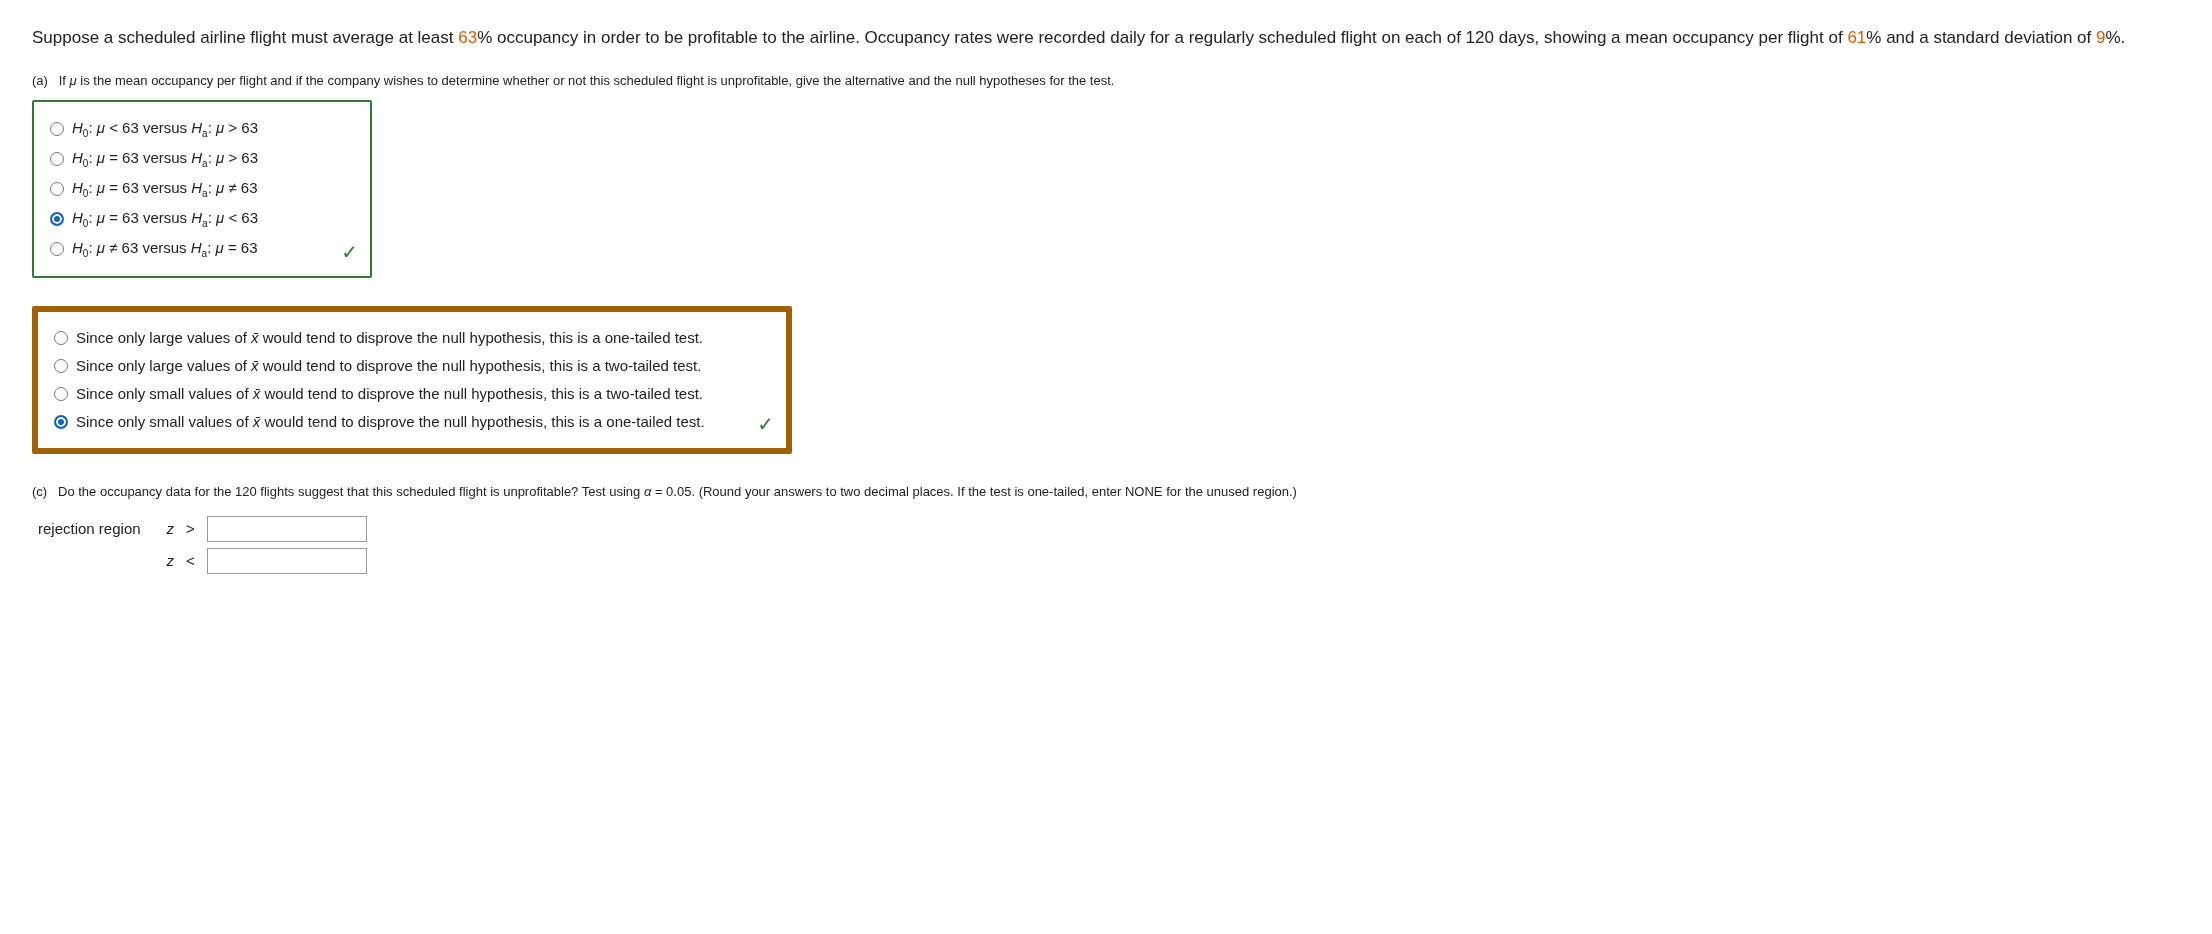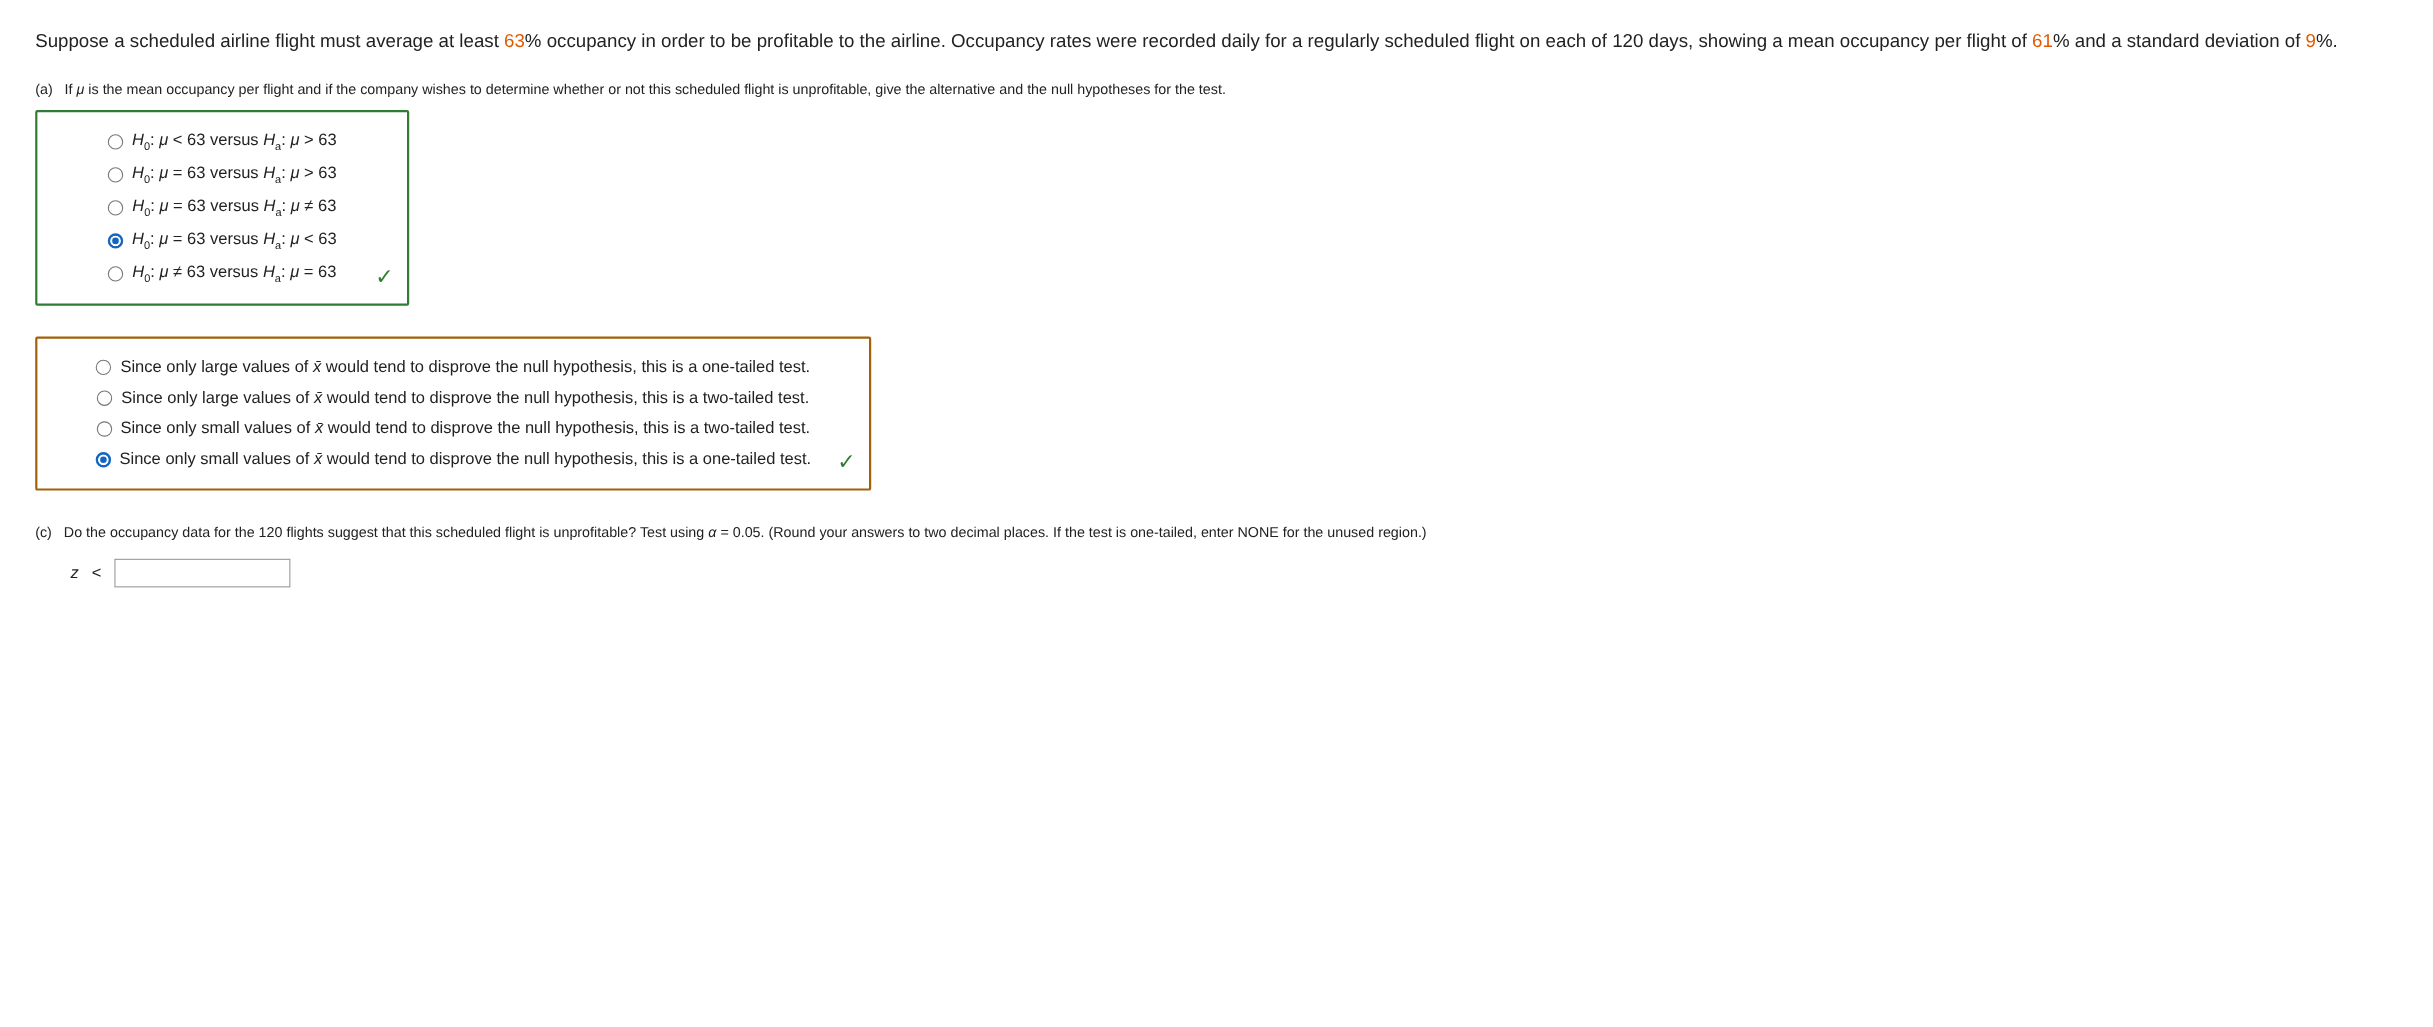--- a/index.html
+++ b/index.html
@@ -43,42 +43,41 @@
     .options-box {
       border: 2px solid #2e7d32;
       border-radius: 2px;
       padding: 10px 16px 10px 16px;
       display: inline-block;
       min-width: 340px;
       position: relative;
     }
 
     .options-box-wide {
-      border: 2px solid #a16207;
+      border: 6px solid #a16207;
       border-radius: 2px;
       padding: 10px 16px 10px 16px;
       display: inline-block;
       min-width: 760px;
       position: relative;
     }
 
     .checkmark {
       position: absolute;
       bottom: 8px;
       right: 12px;
       color: #2e7d32;
       font-size: 20px;
     }
 
     .option-row {
       display: flex;
       align-items: center;
       margin: 4px 0;
       font-size: 15px;
-      justify-content: center;
     }
 
     .radio-circle {
       width: 14px;
       height: 14px;
       border-radius: 50%;
       border: 1.5px solid #777;
       margin-right: 8px;
       flex-shrink: 0;
       background: #fff;
@@ -210,20 +209,28 @@
 
 <div class="question-block section-c">
   <div class="question-label">
     <span class="part">(c)</span>
     &nbsp;
     <span>Do the occupancy data for the 120 flights suggest that this scheduled flight is unprofitable? Test using <span class="math">α</span> = 0.05. (Round your answers to two decimal places. If the test is one-tailed, enter NONE for the unused region.)</span>
   </div>
 
   <table class="inputs-table">
     <tbody>
+    <tr>
+      <td class="row-label">rejection region</td>
+      <td style="padding-left: 20px;"><span class="math">z</span></td>
+      <td style="padding: 0 6px;">&gt;</td>
+      <td>
+        <input type="text" class="input-field" value="" style="">
+      </td>
+    </tr>
     <tr>
       <td></td>
       <td style="padding-left: 20px;"><span class="math">z</span></td>
       <td style="padding: 0 6px;">&lt;</td>
       <td>
         <input type="text" class="input-field" value="" style="">
       </td>
     </tr>
   </tbody>
     </table>

